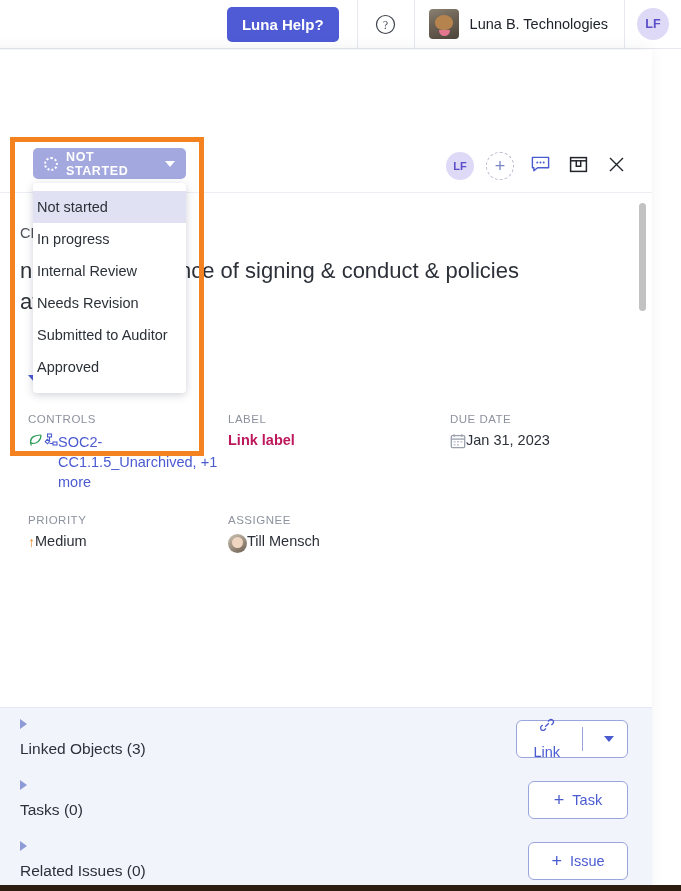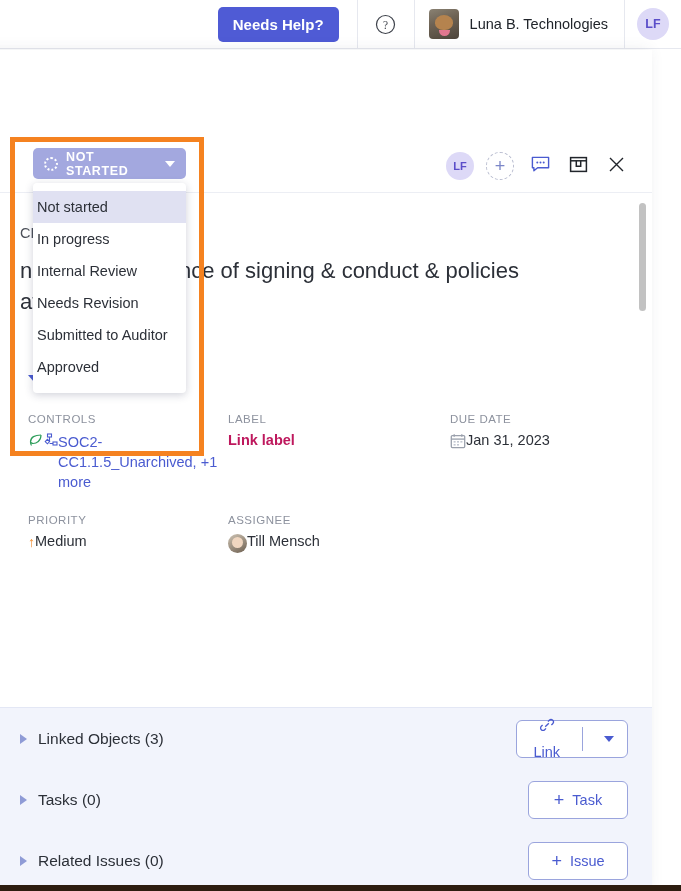--- a/index.html
+++ b/index.html
@@ -158,21 +158,21 @@
   .prio-arrow { color: #f08a2b; font-size: 14px; line-height: 18px; }
 
   
   .sections {
     flex: none; background: #f2f4fc;
     border-top: 1px solid #e3e7f5; padding: 0 24px 0 34px;
   }
   .sec-row {
     height: 61px; display: flex; align-items: center; justify-content: space-between;
   }
-  .sec-left { display: flex; align-items: center; gap: 11px; cursor: pointer; }
+  .sec-left { display: flex; gap: 11px; cursor: pointer; flex-direction: column; }
   .tri-right {
     width: 0; height: 0; border-top: 5px solid transparent;
     border-bottom: 5px solid transparent; border-left: 7px solid #8f9bd6;
   }
   .sec-left span { font-size: 15.5px; color: #2c3038; }
   .sec-btn {
     display: flex; align-items: center; gap: 8px;
     background: #fff; border: 1px solid #9aa4dd; border-radius: 6px;
     color: #4a5bd0; font-size: 14.5px; height: 38px; padding: 0 16px;
     cursor: pointer; min-width: 100px; justify-content: center;
@@ -224,21 +224,21 @@
   .dd-item {
     font-size: 14.5px; color: #2c3038;
     padding: 6px 12px 6px 4px; cursor: pointer; line-height: 20px;
   }
   .dd-item.sel { background: #e0e1f2; }
 </style>
 </head>
 <body>
 
 <div class="app-header">
-  <button class="need-help-btn">Needs Help?</button>
+  <button class="need-help-btn">Luna Help?</button>
   <div class="hdr-sep"></div>
   <div class="help-circle">
     <span>
       <svg width="21" height="21" viewBox="0 0 21 21">
         <circle cx="10.5" cy="10.5" r="9" fill="none" stroke="#3c4049" stroke-width="1.2"></circle>
         <text x="10.5" y="14.8" font-size="11.5" text-anchor="middle" fill="#3c4049" font-family="Liberation Serif, serif">?</text>
       </svg>
     </span>
   </div>
   <div class="hdr-sep"></div>

